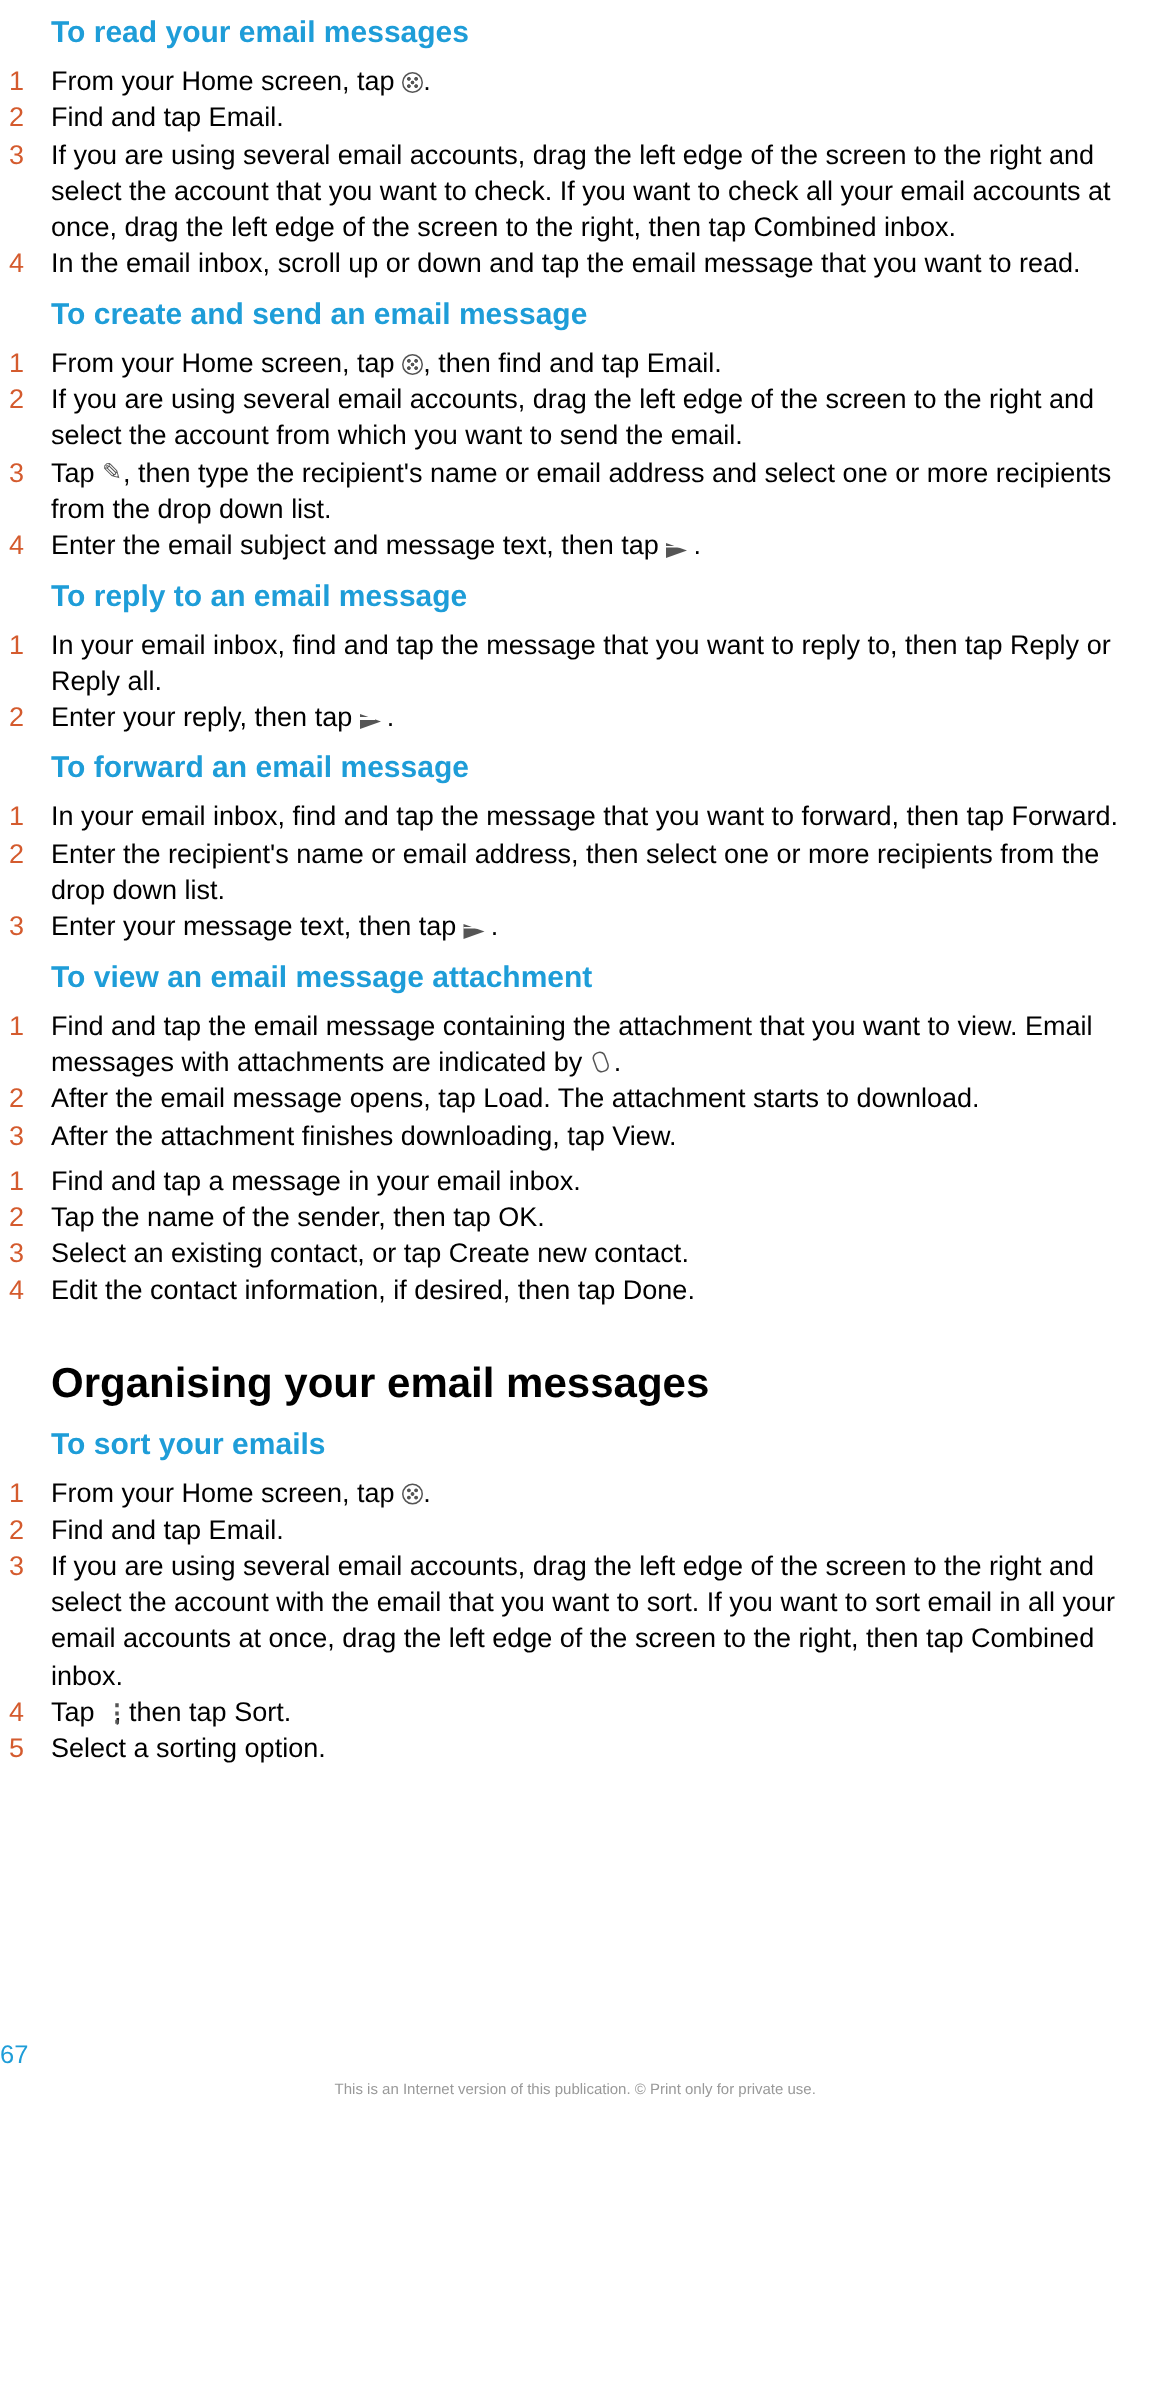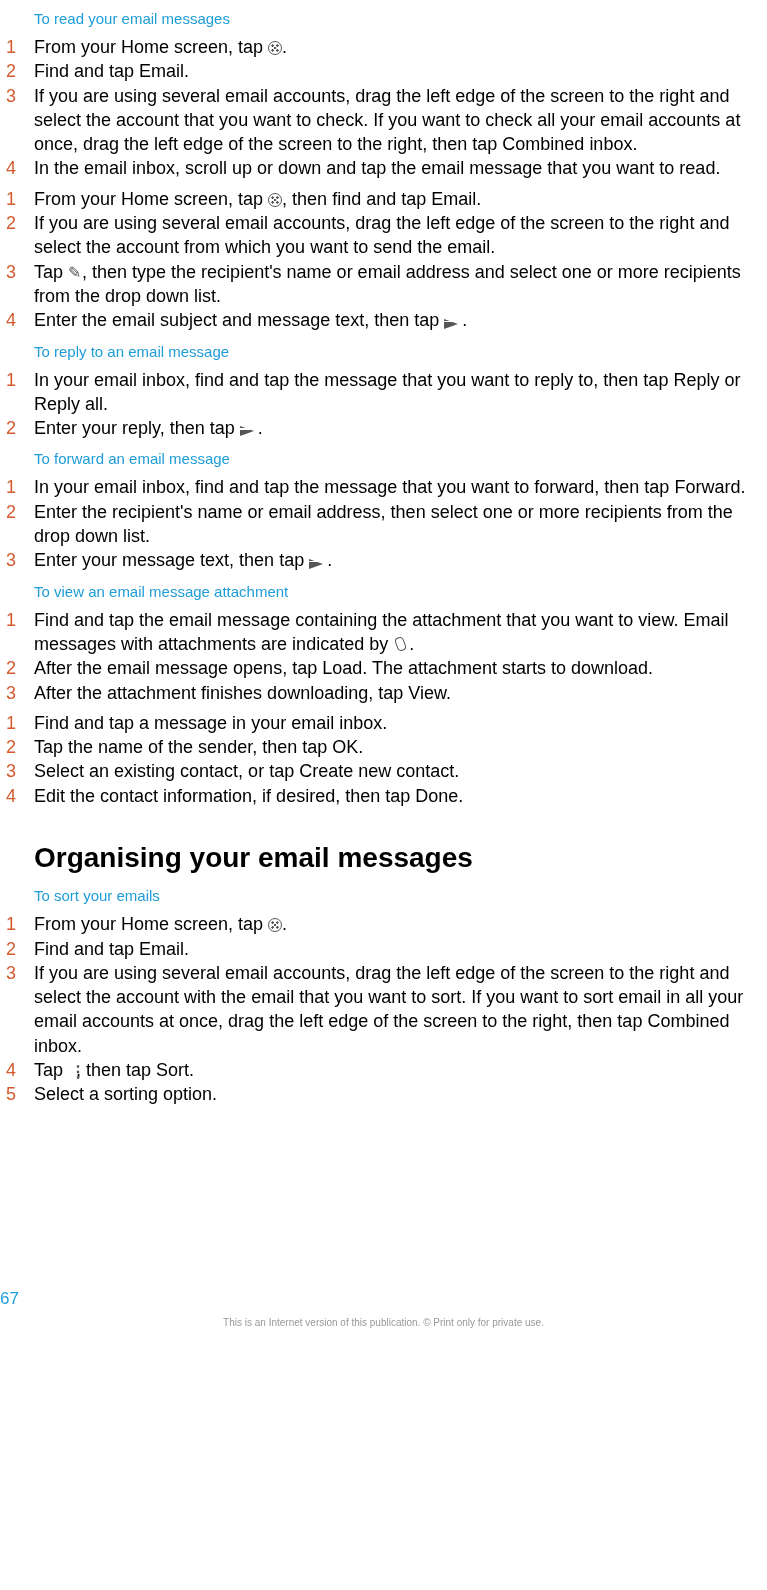--- a/index.html
+++ b/index.html
@@ -8,23 +8,23 @@
       font-size: 18px;
       line-height: 1.4;
       color: #000;
       background: #fff;
       width: 767px;
       padding: 0;
     }
     .content { padding: 0 0 0 0; }
     .section-title {
       color: #1e9dd8;
-      font-size: 15px;
+      font-size: 20px;
       margin: 8px 0 6px 34px;
-      font-weight: normal;
+      font-weight: bold;
     }
     .main-heading {
       font-size: 28px;
       font-weight: bold;
       margin: 30px 12px 6px 34px;
     }
     ol.steps {
       list-style: none;
       counter-reset: step;
       margin: 0 0 6px 0;
@@ -141,20 +141,21 @@
 
 <div class="content">
   <div id="sections-container">
       <h3 class="section-title">To read your email messages</h3>
       <ol class="steps">
         <li>From your Home screen, tap <span class="icon icon-apps"></span>.</li>
         <li>Find and tap <span class="bold">Email</span>.</li>
         <li>If you are using several email accounts, drag the left edge of the screen to the right and select the account that you want to check. If you want to check all your email accounts at once, drag the left edge of the screen to the right, then tap <span class="bold">Combined inbox</span>.</li>
         <li>In the email inbox, scroll up or down and tap the email message that you want to read.</li>
       </ol>
+      <h3 class="section-title">To create and send an email message</h3>
       <ol class="steps">
         <li>From your Home screen, tap <span class="icon icon-apps"></span>, then find and tap <span class="bold">Email</span>.</li>
         <li>If you are using several email accounts, drag the left edge of the screen to the right and select the account from which you want to send the email.</li>
         <li>Tap <span class="icon icon-compose"></span>, then type the recipient's name or email address and select one or more recipients from the drop down list.</li>
         <li>Enter the email subject and message text, then tap <span class="icon icon-send"></span>.</li>
       </ol>
       <h3 class="section-title">To reply to an email message</h3>
       <ol class="steps">
         <li>In your email inbox, find and tap the message that you want to reply to, then tap <span class="bold">Reply</span> or <span class="bold">Reply all</span>.</li>
         <li>Enter your reply, then tap <span class="icon icon-send"></span>.</li>

